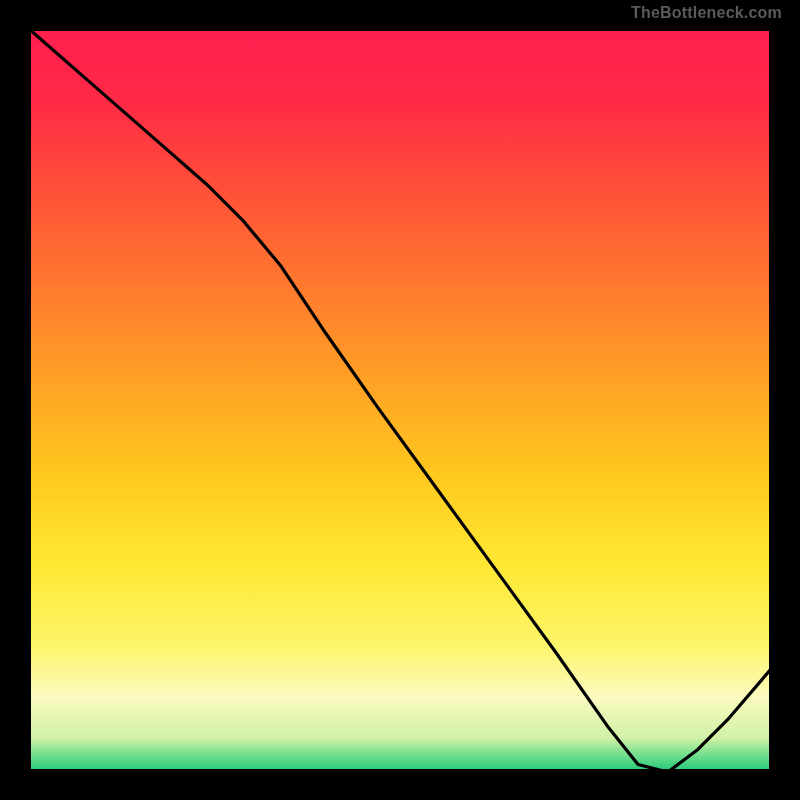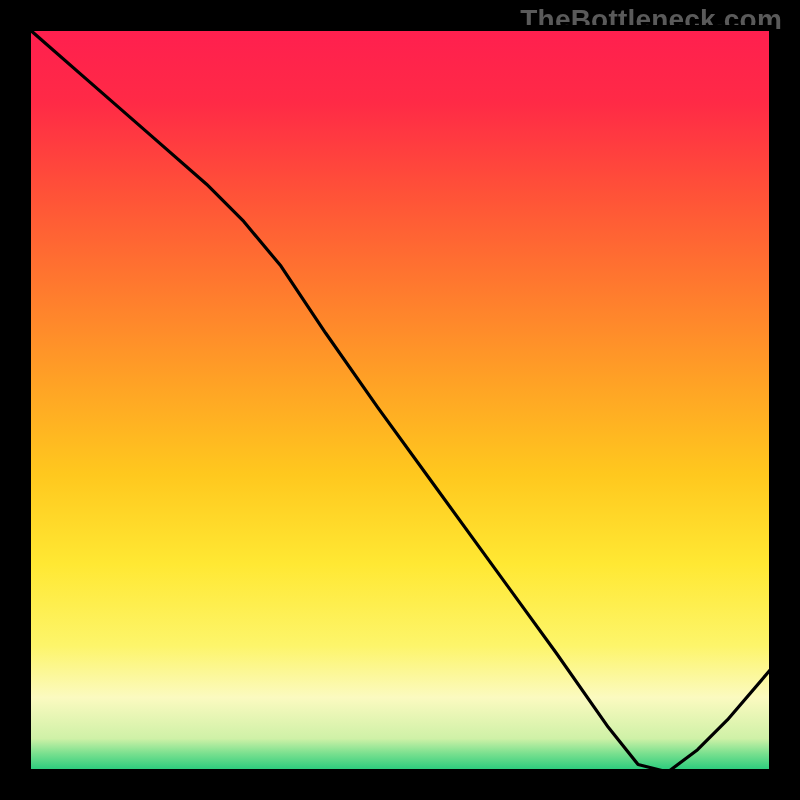--- a/index.html
+++ b/index.html
@@ -15,21 +15,21 @@
     position: relative;
     width: 800px;
     height: 800px;
     background: #000;
   }
   .watermark {
     position: absolute;
     top: 4px;
     right: 18px;
     color: #5a5a5a;
-    font-size: 28px;
+    font-size: 16px;
     font-weight: 600;
     letter-spacing: 0.2px;
     user-select: none;
   }
   .plot-frame {
     position: absolute;
     left: 28px;
     top: 28px;
     width: 744px;
     height: 744px;

